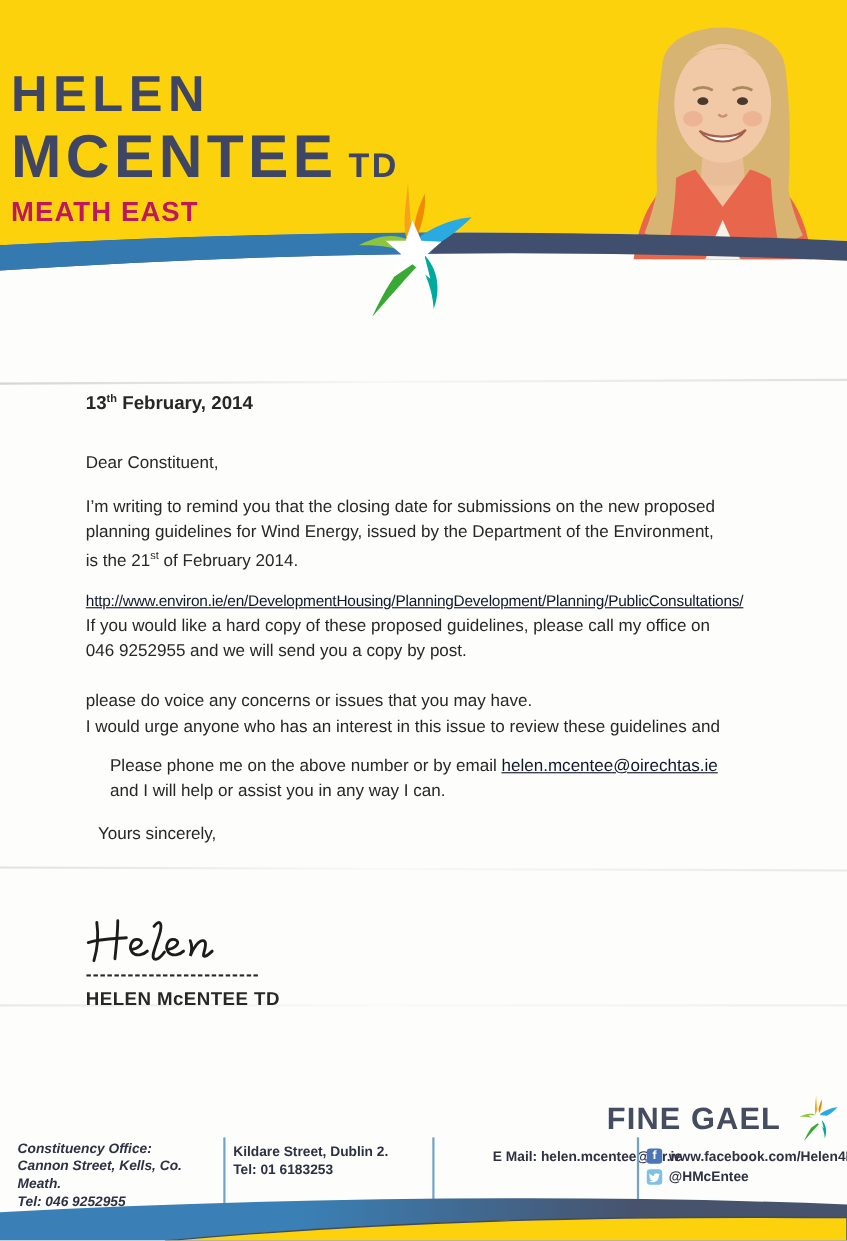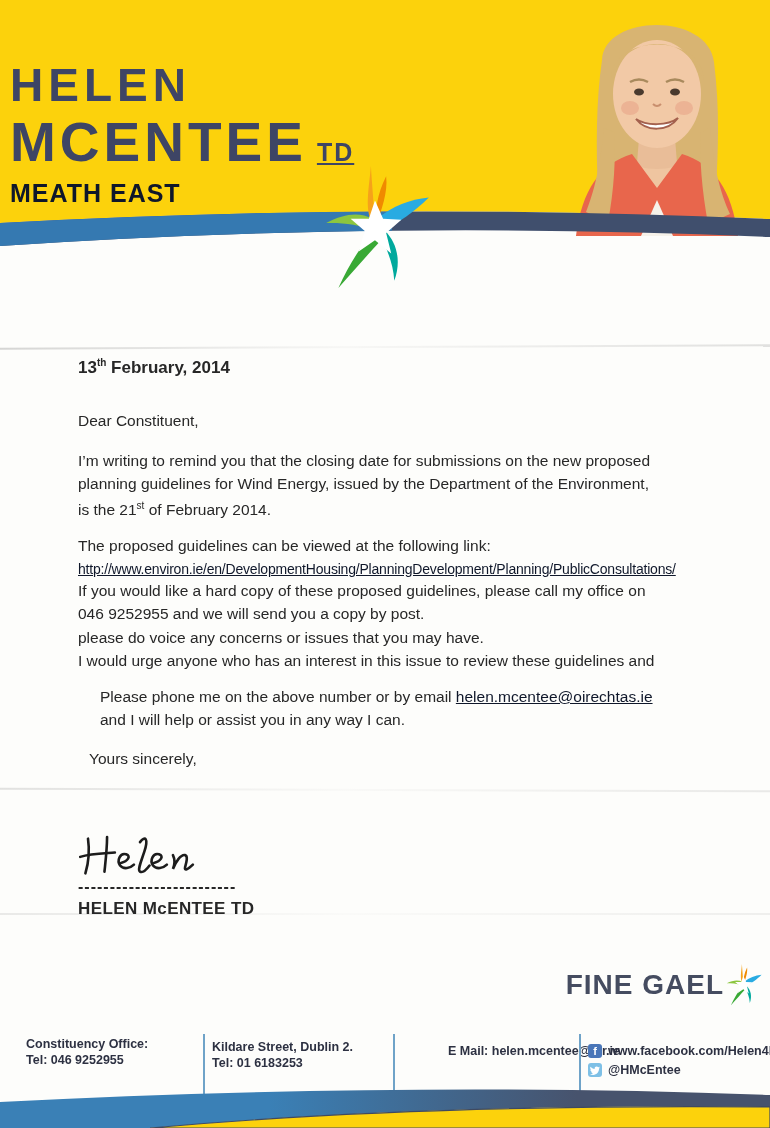--- a/index.html
+++ b/index.html
@@ -8,48 +8,48 @@
     background:#fdfdfb;overflow:hidden;
     font-family:"Liberation Sans", sans-serif;
   }
   
   .header-art{position:absolute;top:0;left:0;width:770px;height:260px;}
   .avatar{position:absolute;top:0;left:538px;width:232px;height:236px;}
   .band-star{position:absolute;top:166px;left:324px;width:106px;height:124px;}
   .header-name{position:absolute;top:18px;left:10px;color:#3e4565;line-height:1;margin-top:44px;}
   .hn-1{font-size:46px;font-weight:bold;letter-spacing:5px;}
   .hn-2{font-size:55px;font-weight:bold;letter-spacing:4px;margin-top:7px;}
-  .hn-td{font-size:25px;font-weight:bold;letter-spacing:2px;margin-left:10px;text-decoration:underline;}
-  .hn-const{font-size:25px;font-weight:bold;letter-spacing:1px;color:#0f172a;margin-top:11px;}
+  .hn-td{font-size:31px;font-weight:bold;letter-spacing:2px;margin-left:10px;}
+  .hn-const{font-size:25px;font-weight:bold;letter-spacing:1px;color:#be185d;margin-top:11px;}
   
   .letter{position:absolute;left:78px;top:352px;width:640px;color:#272727;
           font-size:15.5px;line-height:22.5px;}
   .letter>div{position:absolute;left:0;white-space:nowrap;}
   .date{top:0;font-size:17px;font-weight:bold;}
   .salutation{top:58px;}
   .p1{top:98px;}
   .p2{top:183px;}
   .p3{top:275px;}
   .p4{top:334px;margin-left:22px;}
   .closing{top:396px;margin-left:11px;}
   .sig{top:478px;}
   .sig-rule{top:524px;font-weight:bold;letter-spacing:1px;font-size:16px;}
   .signatory{top:546px;font-weight:bold;font-size:17px;letter-spacing:.4px;}
   sup{font-size:10px;}
   a.doc-link{color:#0f172a;text-decoration:underline;}
   .url{font-size:14px;letter-spacing:-.2px;}
   .crease{position:absolute;left:0;width:770px;height:2px;pointer-events:none;
     background:linear-gradient(90deg,rgba(110,110,110,.28),rgba(170,170,170,.07) 45%,rgba(110,110,110,.2));}
   
-  .fg-logo{position:absolute;top:964px;right:8px;display:flex;align-items:center;gap:2px;}
+  .fg-logo{position:absolute;top:996px;right:8px;display:flex;align-items:center;gap:16px;}
   .fg-logo .fg-text{font-size:28px;font-weight:bold;letter-spacing:1px;color:#454c60;}
   .footer-cols{position:absolute;top:1036px;left:0;width:770px;color:#2d3142;
     font-size:12.5px;font-weight:bold;line-height:16px;}
   .fcol{position:absolute;top:0;}
-  .fcol-1{left:26px;width:185px;}
+  .fcol-1{left:16px;width:185px;font-style:italic;}
   .fcol-2{left:212px;width:172px;top:3px;}
   .fcol-3{left:424px;width:172px;top:7px;margin-left:24px;}
   .fcol-4{left:588px;width:178px;top:7px;}
   .fdiv{position:absolute;top:-2px;width:2px;height:60px;background:#6fa3c8;}
   .fdiv-1{left:203px;}.fdiv-2{left:393px;}.fdiv-3{left:579px;}
   .soc-row{display:flex;align-items:center;gap:6px;margin-bottom:3px;}
   .soc-badge{width:14px;height:14px;border-radius:3px;display:flex;align-items:center;
     justify-content:center;color:#fff;font-size:11px;font-weight:bold;flex:0 0 14px;}
   .fb{background:#4a76b8;}
   .tw{background:#7ec0e6;}
@@ -125,21 +125,20 @@
 
     <div class="salutation">Dear Constituent,</div>
 
     <div class="p1">
       <div>I’m writing to remind you that the closing date for submissions on the new proposed</div>
       <div>planning guidelines for Wind Energy, issued by the Department of the Environment,</div>
       <div><span>is the 21</span><sup>st</sup><span> of February 2014.</span></div>
     </div>
 
     <div class="p2">
-      <div>The proposed guidelines can be viewed at the following link:</div>
       <div><a class="doc-link url" href="#">http://www.environ.ie/en/DevelopmentHousing/PlanningDevelopment/Planning/PublicConsultations/</a></div>
       <div>If you would like a hard copy of these proposed guidelines, please call my office on</div>
       <div>046 9252955 and we will send you a copy by post.</div>
     </div>
 
     <div class="p3">
       <div>please do voice any concerns or issues that you may have.</div>
       <div>I would urge anyone who has an interest in this issue to review these guidelines and</div>
     </div>
 
@@ -171,20 +170,21 @@
   <div class="fg-logo">
     <span class="fg-text">FINE GAEL</span>
     <svg width="36" height="42" aria-hidden="true">
         <use href="#fg-star" width="36" height="42"></use>
       </svg>
   </div>
 
   <div class="footer-cols">
     <div class="fcol fcol-1">
       <div>Constituency Office:</div>
+      <div>Cannon Street, Kells, Co. Meath.</div>
       <div>Tel: 046 9252955</div>
     </div>
     <div class="fdiv fdiv-1"></div>
     <div class="fcol fcol-2">
       <div>Kildare Street, Dublin 2.</div>
       <div>Tel: 01 6183253</div>
     </div>
     <div class="fdiv fdiv-2"></div>
     <div class="fcol fcol-3">
       <div>E Mail: helen.mcentee@oir.ie</div>

